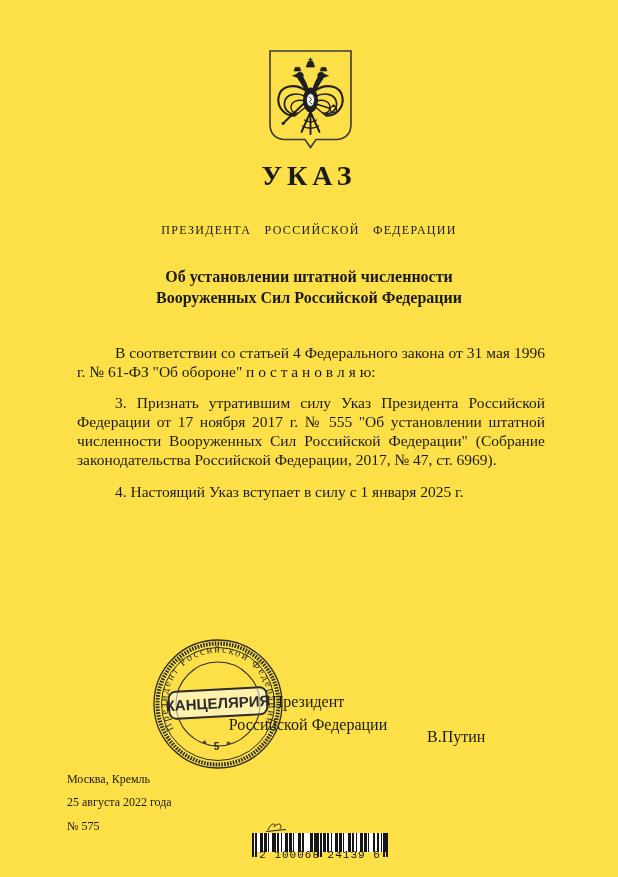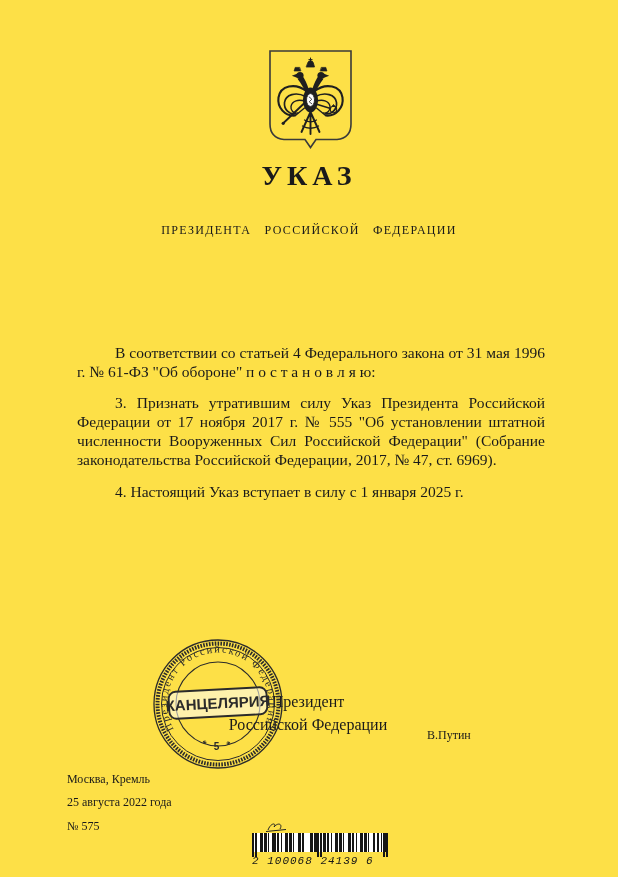--- a/index.html
+++ b/index.html
@@ -18,36 +18,36 @@
   .decree-body p{margin:12px;text-indent:38px;text-align:justify;text-justify:inter-word;}
 
   .emblem{left:269px;top:50px;width:83px;height:107px;}
 
   .stamp{left:151px;top:637px;width:134px;height:134px;}
   .stamp-rim-text{font-family:"Liberation Serif",serif;font-size:10.5px;letter-spacing:1.6px;fill:#2b2b2b;}
   .stamp-bottom-text{font-family:"Liberation Sans",sans-serif;font-size:10px;font-weight:bold;letter-spacing:3px;fill:#2b2b2b;}
   .stamp-center-text{font-family:"Liberation Sans","DejaVu Sans",sans-serif;font-size:15px;font-weight:bold;fill:#2b2b2b;}
 
   .signature-role{left:217px;top:690px;width:182px;text-align:center;font-size:16px;line-height:23px;}
-  .signature-name{left:427px;top:728px;font-size:12px;}
+  .signature-name{left:427px;top:728px;font-size:16px;}
 
   .footer-block{left:67px;top:768px;font-size:12px;line-height:23.4px;}
 
   .barcode{left:252px;top:819px;width:136px;height:52px;}
   .barcode .bars{
     position:absolute;left:0;top:14px;width:136px;height:19px;
     background:repeating-linear-gradient(90deg,
       #161616 0 2px,#ffffff 2px 3.5px,
       #161616 3.5px 4.5px,#ffffff 4.5px 8px,
       #161616 8px 11px,#ffffff 11px 12.5px);
   }
   .barcode .guard{position:absolute;top:14px;width:1.6px;height:24px;background:#161616;}
   .barcode-digits{
-    position:absolute;top:36px;left:0;width:136px;text-align:left;
-    font-family:"Liberation Mono","DejaVu Sans Mono",monospace;font-size:11px;letter-spacing:1px;color:#161616;font-style:italic;
+    position:absolute;top:30px;left:0;width:136px;text-align:center;
+    font-family:"Liberation Mono","DejaVu Sans Mono",monospace;font-size:11px;letter-spacing:1px;color:#161616;
   }
   .ink-mark{position:absolute;left:12px;top:1px;}
 </style>
 </head>
 <body>
 
 <div class="page">
 
   <svg class="abs emblem" viewBox="0 0 83 107">
 
@@ -81,20 +81,24 @@
       <circle cx="14.2" cy="73.3" r="1.6" fill="#1f1f1f" stroke="none"></circle>
 
       <path d="M47,54 L61.5,58.5" stroke-width="1.4"></path>
       <circle cx="64.5" cy="59.5" r="3.2" stroke-width="1.1"></circle>
       <path d="M64.5,54.6 v2 M63.4,55.6 h2.2" stroke-width="0.9"></path>
     </g>
   </svg>
 
   <div class="abs centered decree-title">УКАЗ</div>
   <div class="abs centered decree-issuer">ПРЕЗИДЕНТА РОССИЙСКОЙ ФЕДЕРАЦИИ</div>
+  <div class="abs centered decree-subject">
+    <div>Об установлении штатной численности</div>
+    <div>Вооруженных Сил Российской Федерации</div>
+  </div>
 
   <div class="abs decree-body">
     <p>В соответствии со статьей 4 Федерального закона от 31 мая 1996 г. № 61-ФЗ "Об обороне" п о с т а н о в л я ю:</p>
     <p>3. Признать утратившим силу Указ Президента Российской Федерации от 17 ноября 2017 г. № 555 "Об установлении штатной численности Вооруженных Сил Российской Федерации" (Собрание законодательства Российской Федерации, 2017, № 47, ст. 6969).</p>
     <p>4. Настоящий Указ вступает в силу с 1 января 2025 г.</p>
   </div>
 
   <div class="abs signature-role">
     <div>Президент</div>
     <div>Российской Федерации</div>

